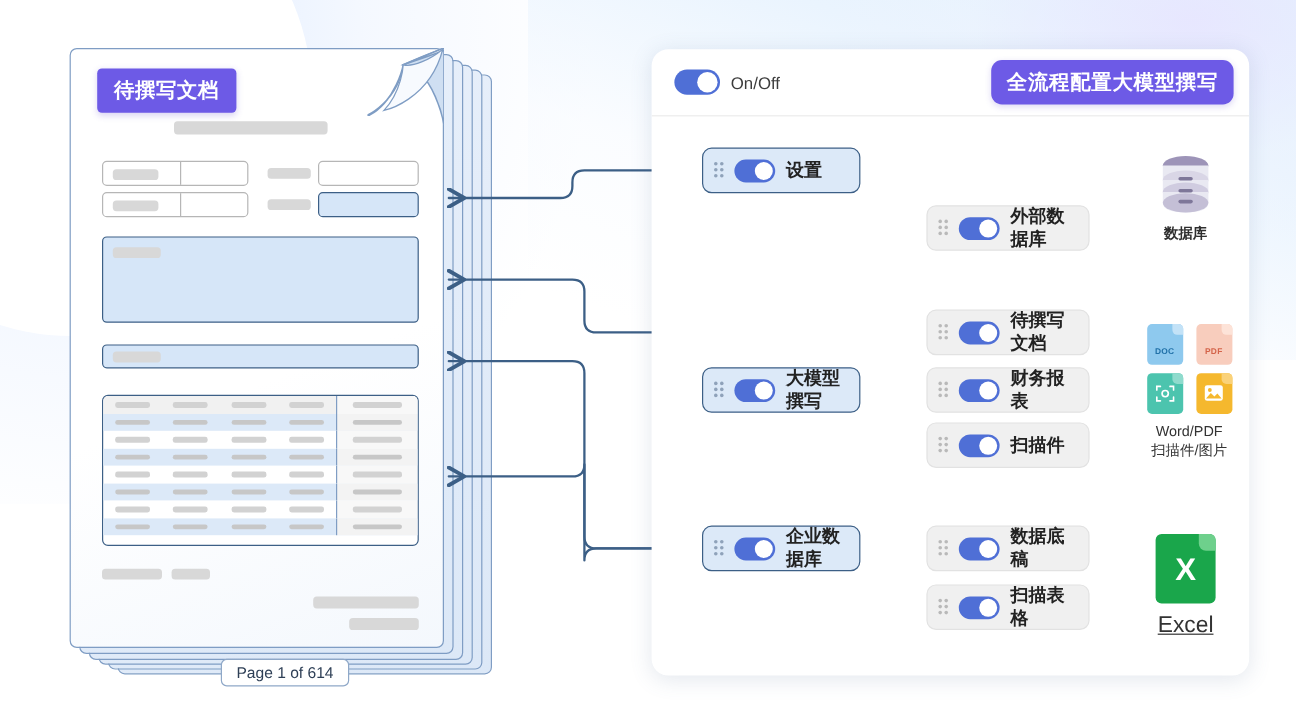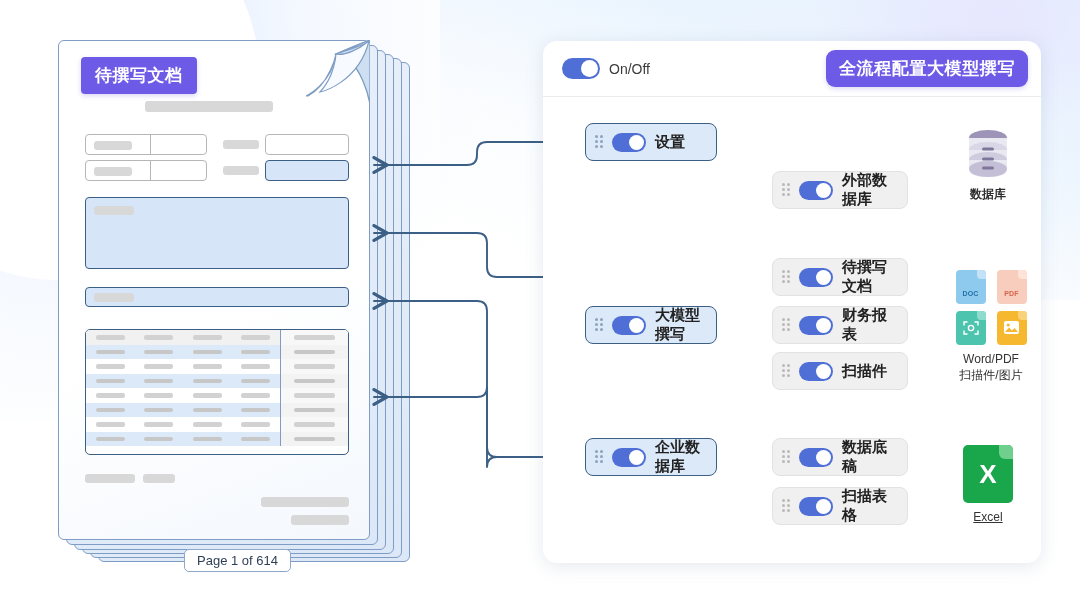--- a/index.html
+++ b/index.html
@@ -577,16 +577,16 @@
       <div>Word/PDF</div>
       <div>扫描件/图片</div>
     </div>
   </div>
 
   <div class="src" style="left:950px; top:445px;">
     <div class="xls-ico">
       <div class="corner"></div>
       <b>X</b>
     </div>
-    <div class="src-cap light" style="font-size:12px;text-decoration:underline;">Excel</div>
+    <div class="src-cap light" style="font-size:19px;text-decoration:underline;">Excel</div>
   </div>
 
 </div>
 
 </body></html>

